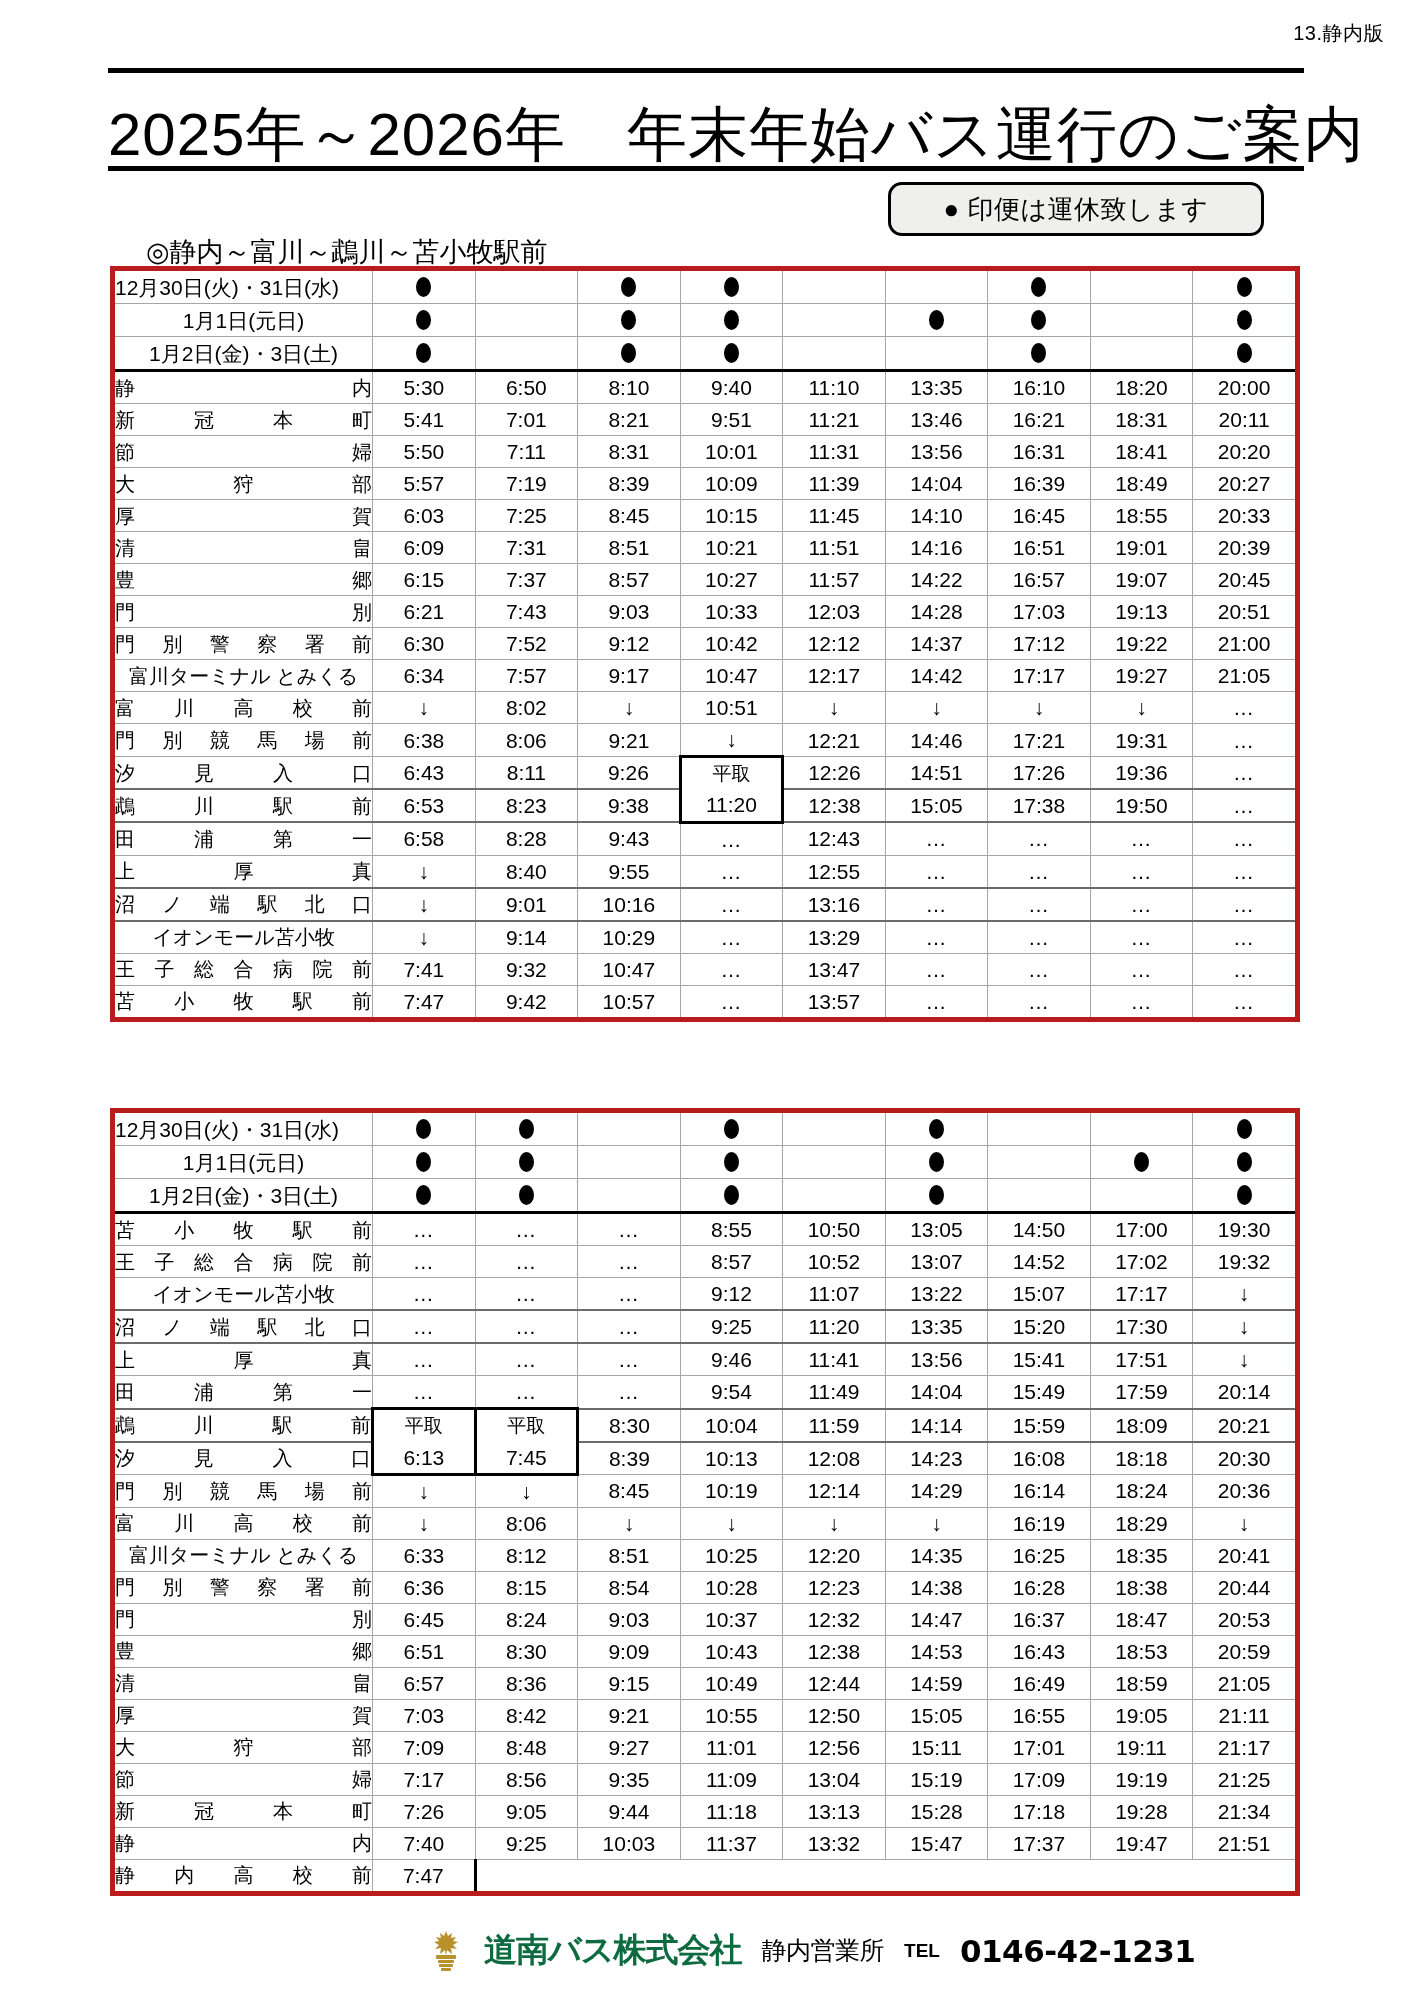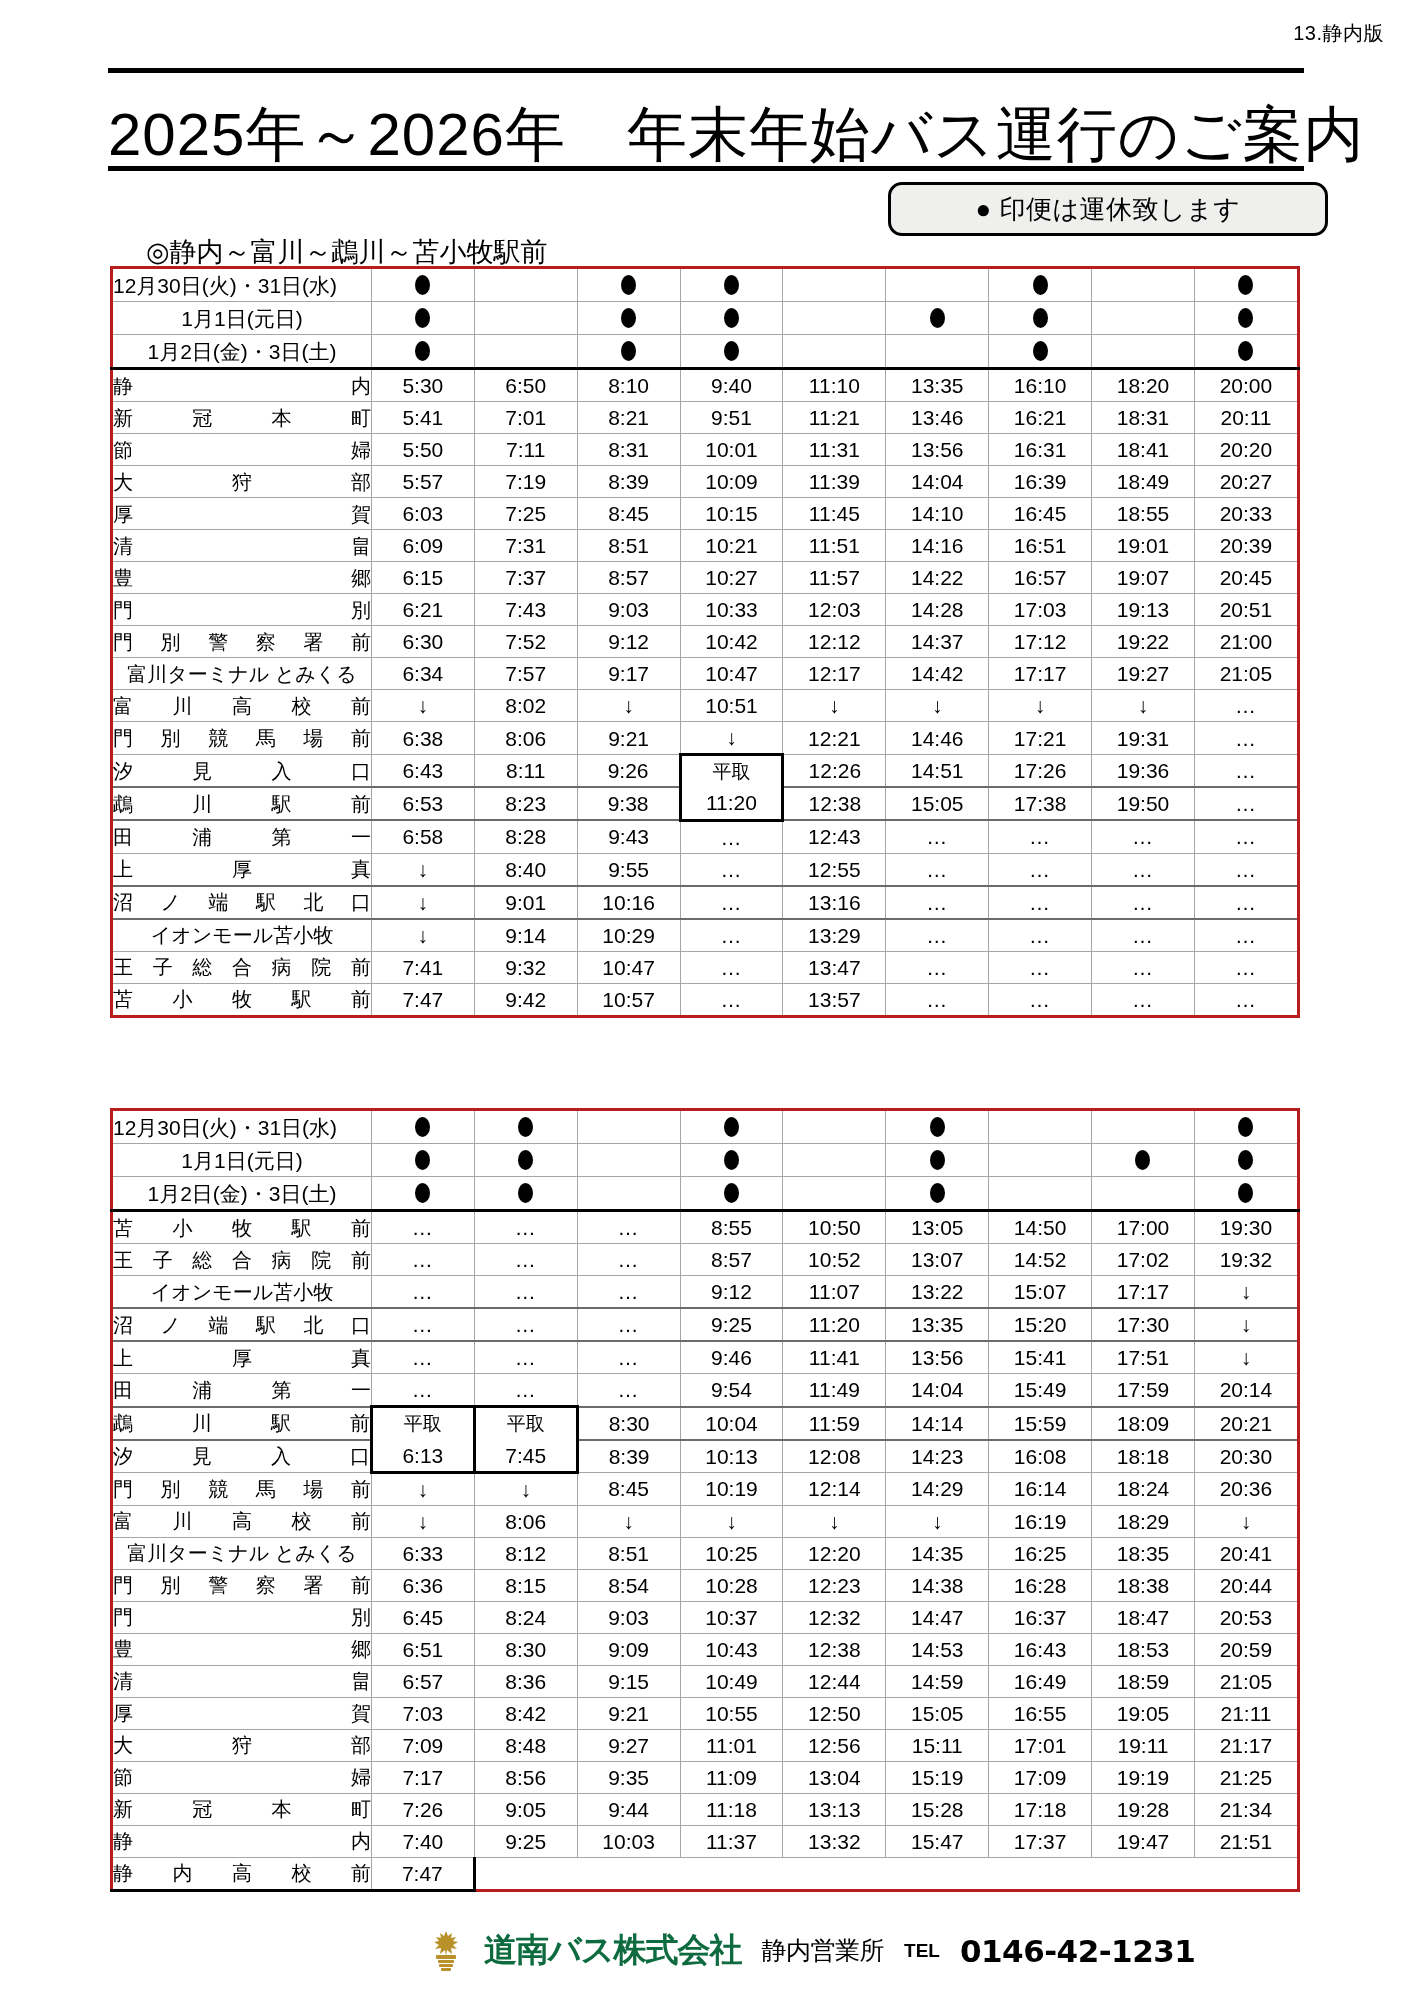--- a/index.html
+++ b/index.html
@@ -50,21 +50,21 @@
     font-weight: normal;
     letter-spacing: 1px;
     line-height: 78px;
     white-space: nowrap;
   }
 
   .notice-box {
     position: absolute;
     top: 182px;
     left: 888px;
-    width: 440px;
+    width: 376px;
     height: 54px;
     box-sizing: border-box;
     border: 3px solid #000;
     border-radius: 14px;
     background: #efefee;
     display: flex;
     align-items: center;
     justify-content: center;
     font-size: 26px;
     letter-spacing: 0.5px;
@@ -90,21 +90,21 @@
   table.tt td {
     border: 1px solid #a6a6a6;
     height: 31px;
     padding: 0;
     text-align: center;
     vertical-align: middle;
     white-space: nowrap;
     line-height: 1;
   }
   
-  table.tt { border: 3px solid #b91c1c; padding-left: 41px; }
+  table.tt { border: 5px solid #b91c1c; padding-left: 41px; }
   td.stopname {
     width: 238px;
     text-align: justify;
     text-align-last: justify;
     padding: 0 6px;
     font-size: 20px;
     border-right: 3px solid #000;
   }
   td.stopname span.nm {
     display: block;

